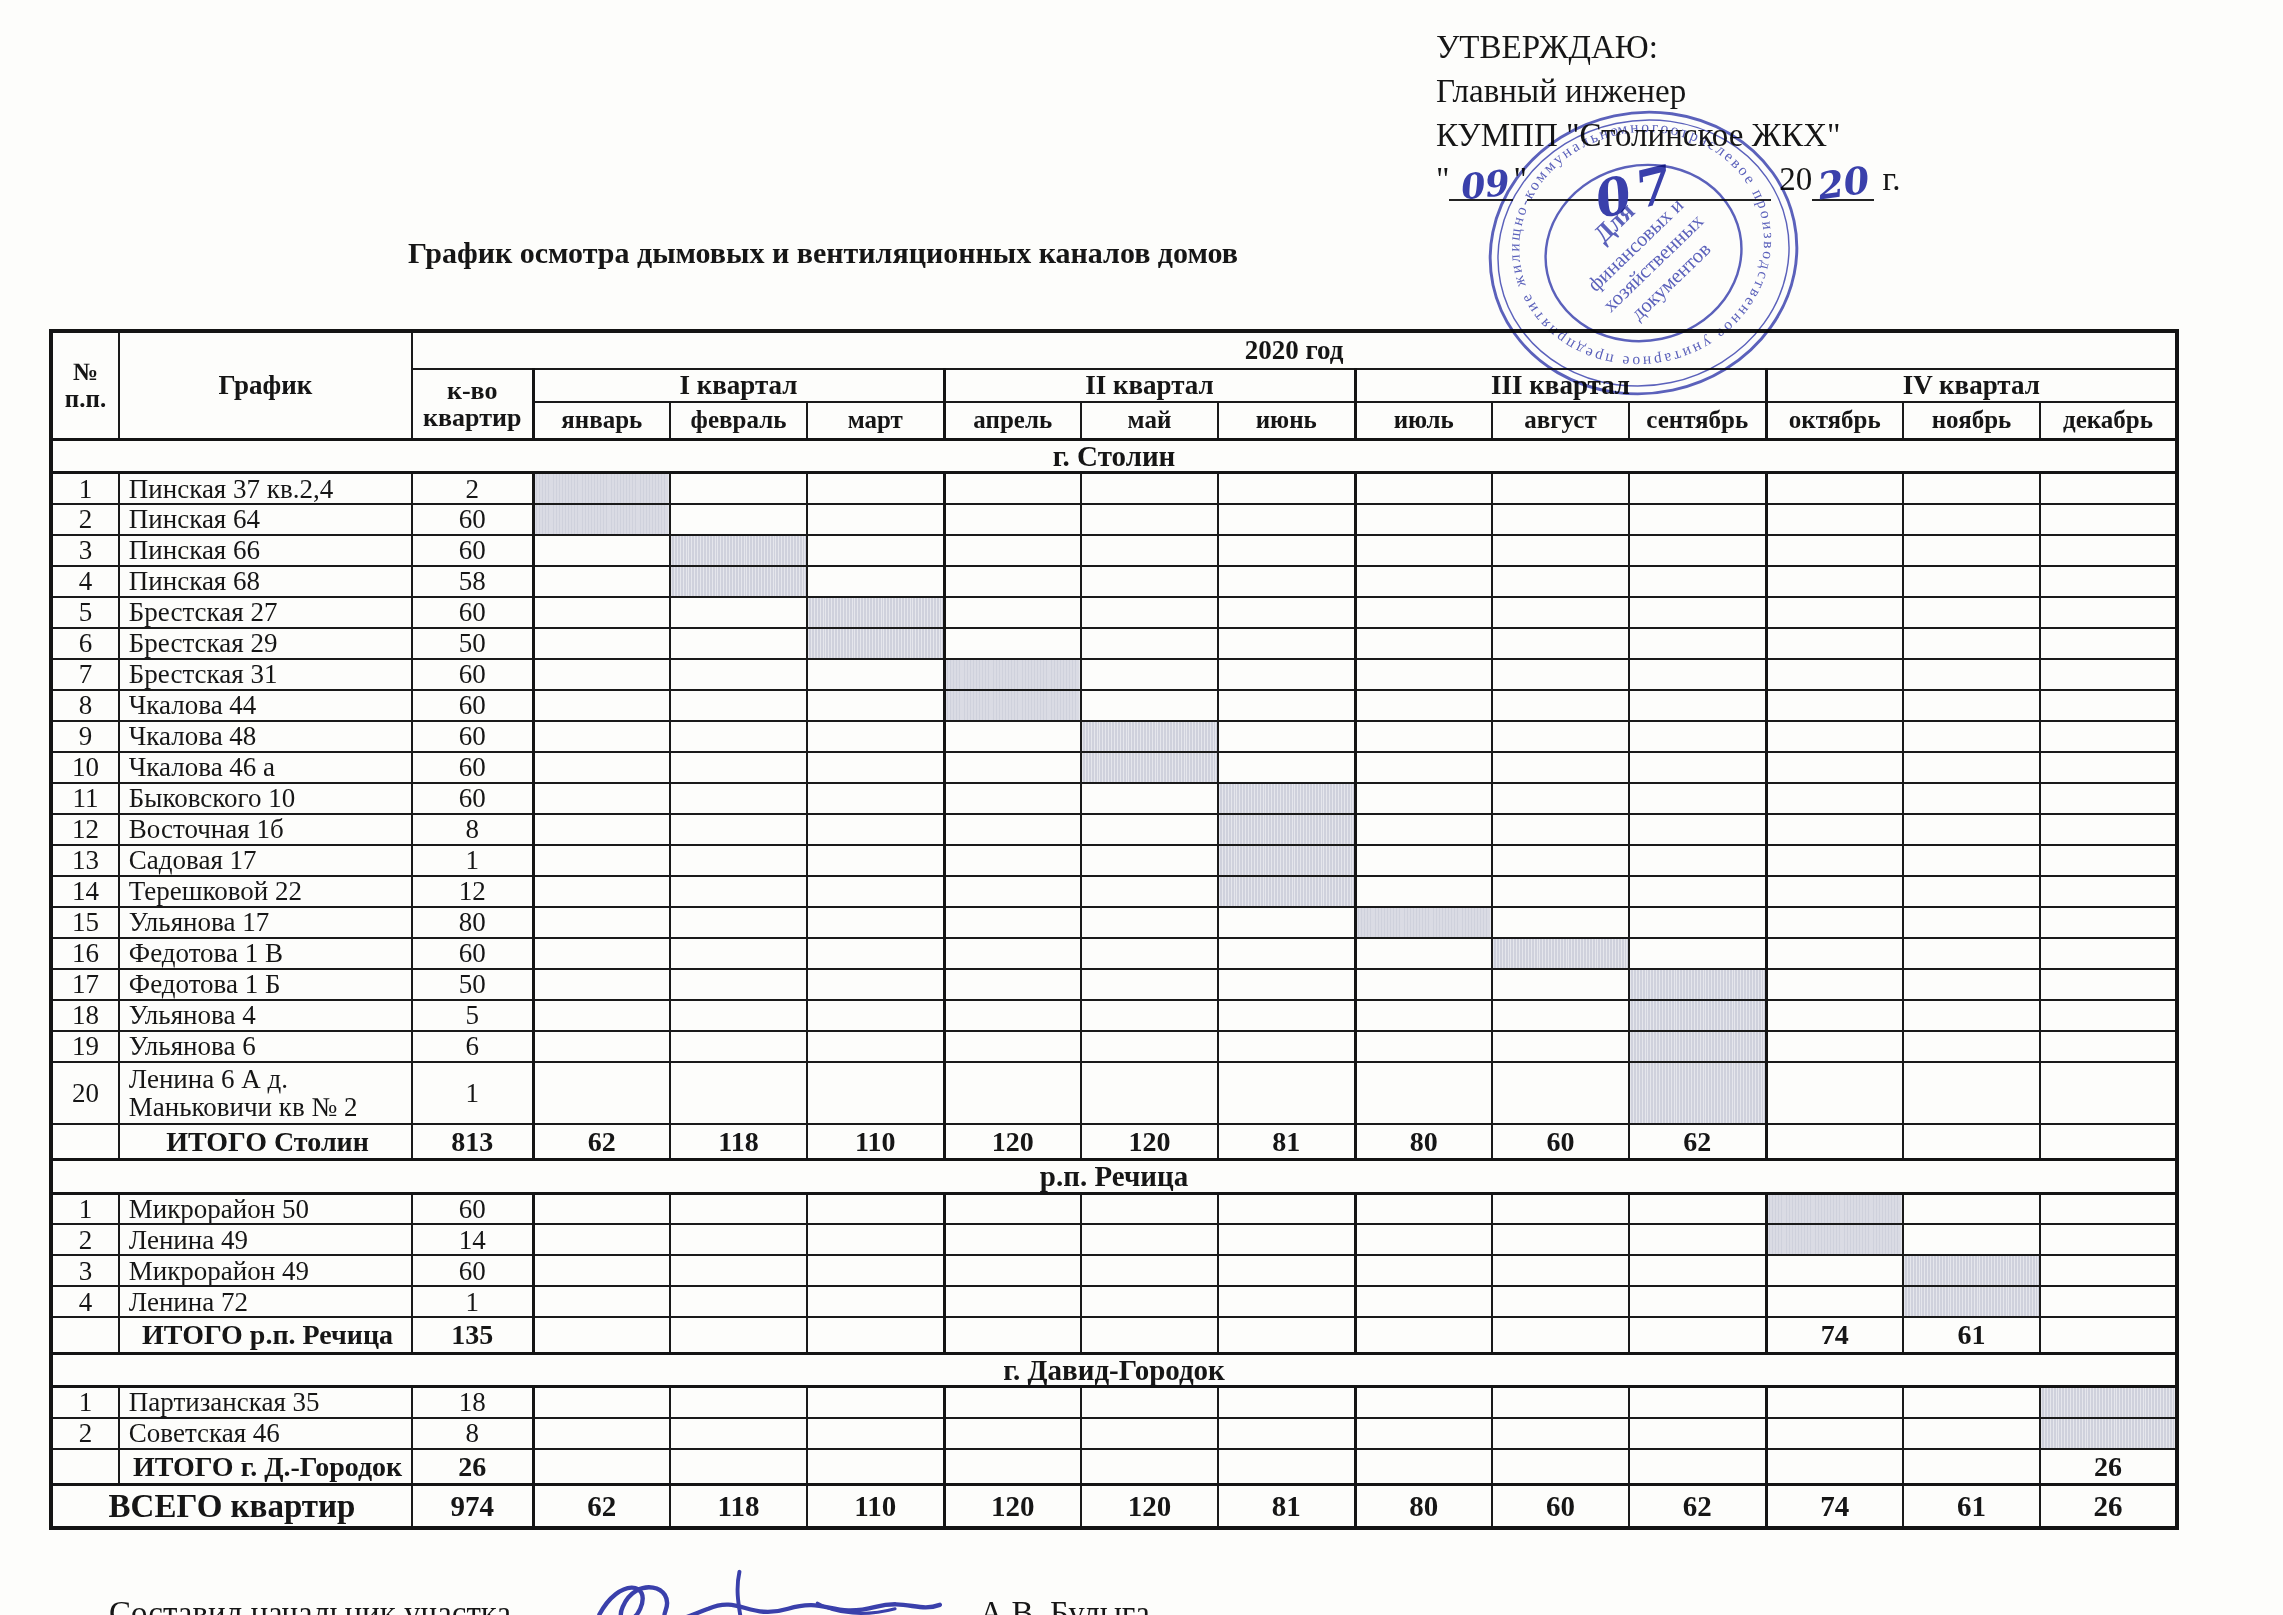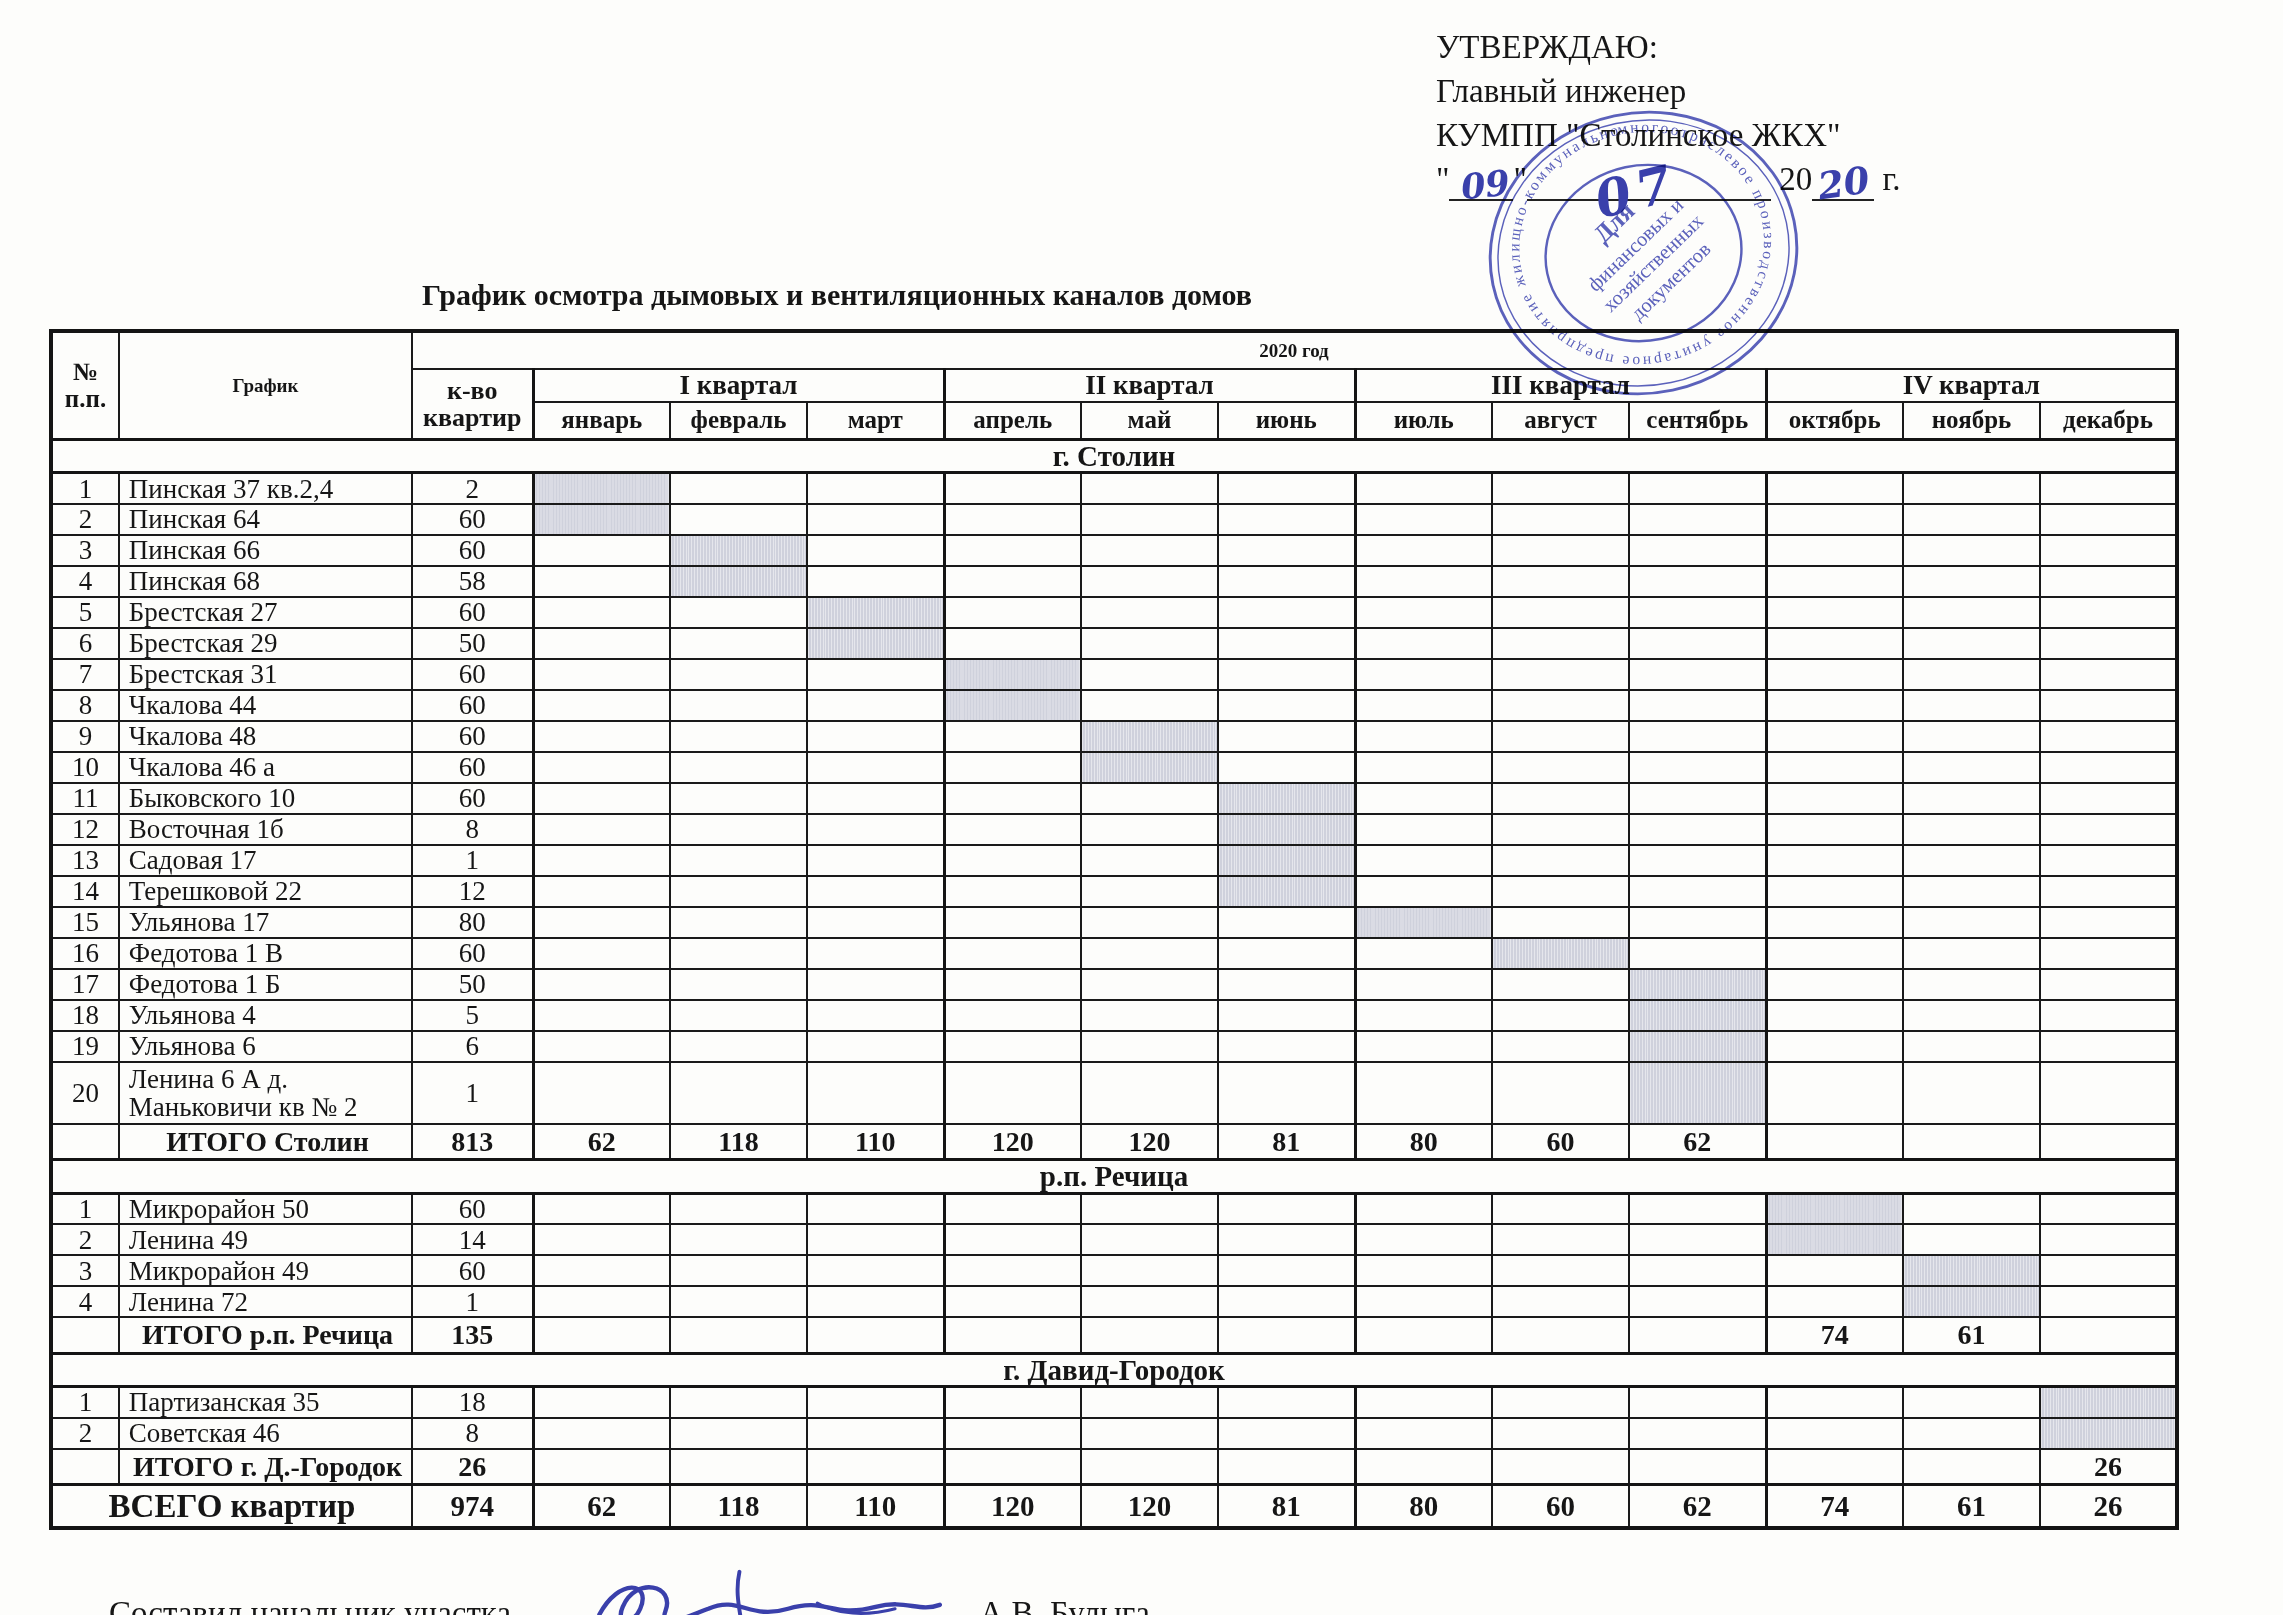--- a/index.html
+++ b/index.html
@@ -22,32 +22,32 @@
   .hand.month{font-size:51px;left:68px;bottom:-13.7px;transform:rotate(-14deg);letter-spacing:5.9px;}
   .hand.year{font-size:37px;left:5.9px;bottom:-5.9px;transform:rotate(-8deg);}
   .sig-blank{width:252px;}
   .sig-svg{position:absolute;left:-13.7px;bottom:-15.6px;overflow:visible;}
 
   
   .stamp{position:absolute;left:1476px;top:100px;width:336px;height:307px;z-index:4;opacity:.88;mix-blend-mode:multiply;}
   .stamp svg{overflow:visible;}
 
   
-  .title{position:absolute;left:408px;top:234px;width:858px;text-align:center;
-         font-weight:bold;font-size:30px;line-height:37px;z-index:1;margin-top:42px;}
+  .title{position:absolute;left:408px;top:234px;width:858px;text-align:left;
+         font-weight:bold;font-size:30px;line-height:37px;z-index:1;}
 
   
   .tbl-wrap{position:absolute;left:49px;top:329px;z-index:2;}
   table.tbl{border-collapse:collapse;table-layout:fixed;width:2120px;font-size:27px;border:4.9px solid #141414;}
   .tbl th,.tbl td{
     border:2px solid #1a1a1a;padding:0 3.9px;text-align:center;vertical-align:middle;
     white-space:pre-line;line-height:1.05;overflow:hidden;
   }
   col.w-no{width:68px;} col.w-addr{width:293px;} col.w-apts{width:121px;} col.w-m{width:137px;}
-  .hr1 th{height:35px;font-weight:bold;font-size:19px;}
+  .hr1 th{height:35px;font-weight:bold;font-size:27px;}
   .hr2 th{height:31px;font-weight:bold;font-size:27px;}
   .hr3 th{height:35px;font-weight:bold;font-size:25px;border-bottom:2.9px solid #141414;}
   .hr1 .c-no{font-size:25px;font-weight:bold;}
   .hr2 .c-apts{font-weight:bold;font-size:26px;}
   tr.data{height:31px;}
   tr.tall{height:62px;}
   tr.sec{height:33px;}
   .sec td{font-weight:bold;font-size:29px;border-top:3.9px solid #141414;border-bottom:3.9px solid #141414;}
   td.c-addr{text-align:left;padding-left:8.8px;}
   tr.tot{height:36px;}

